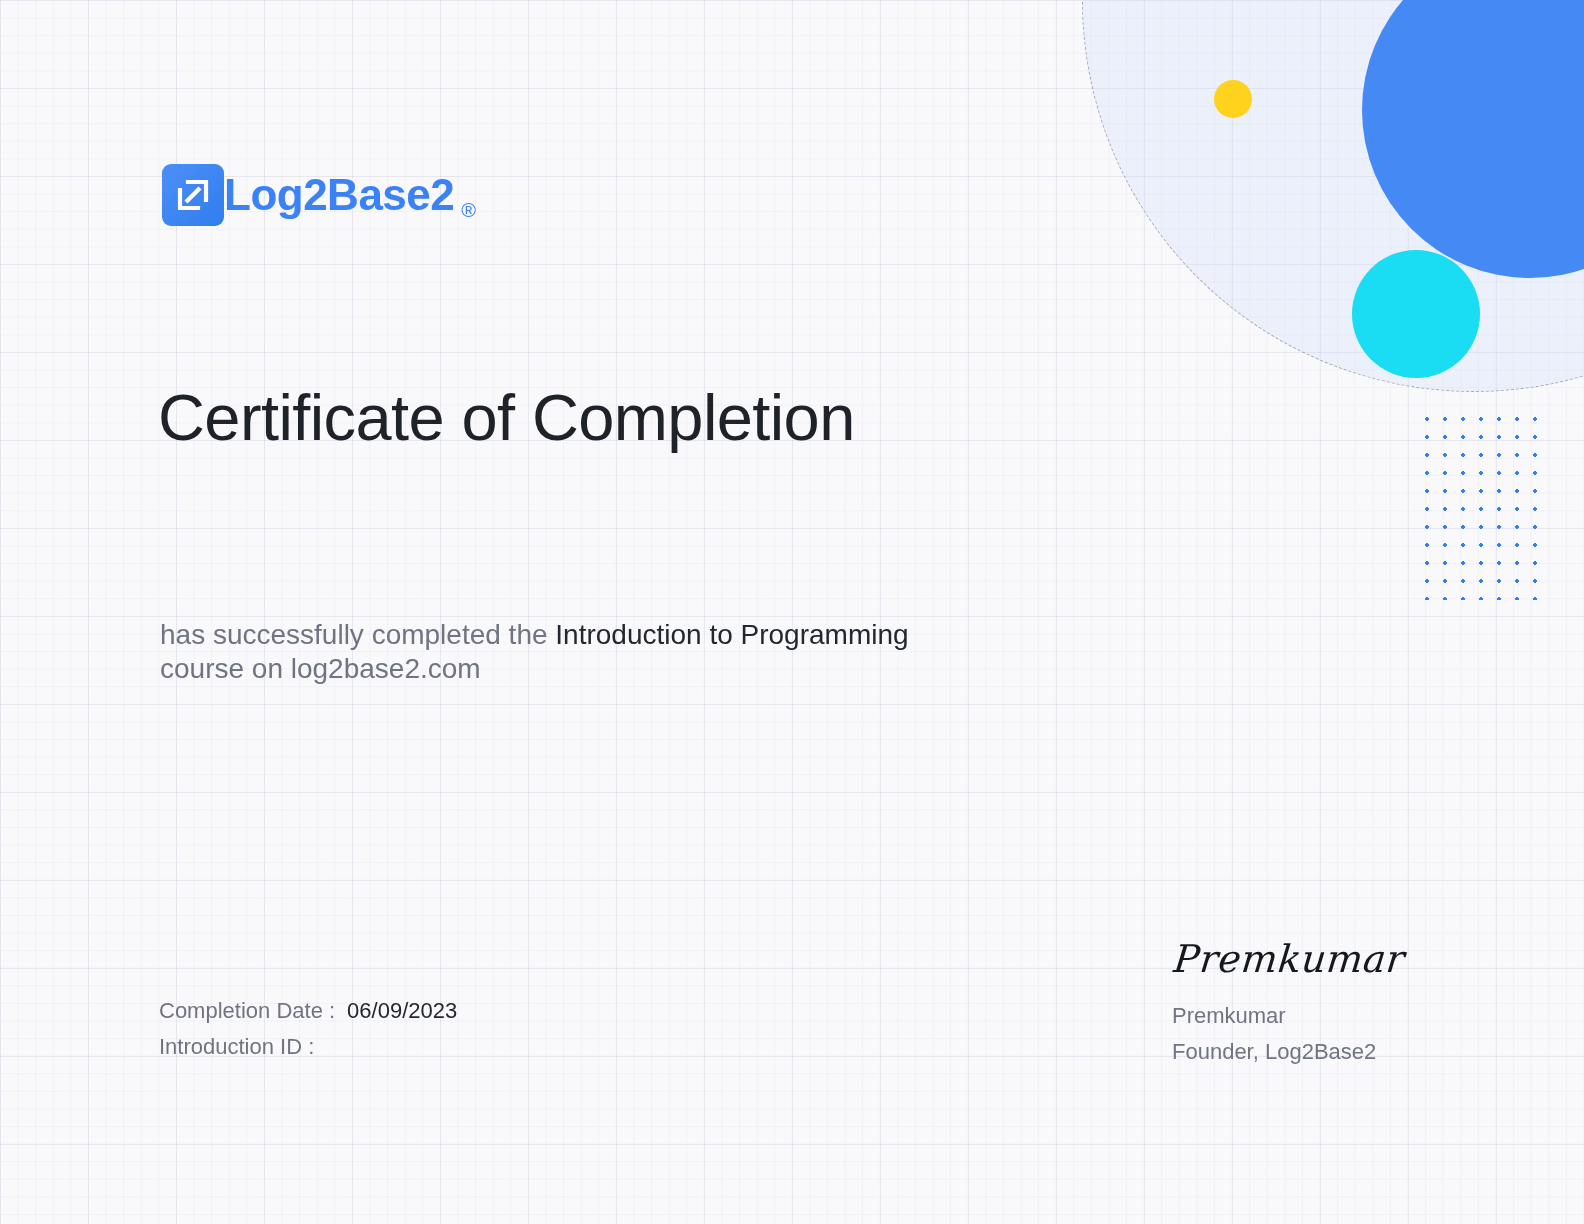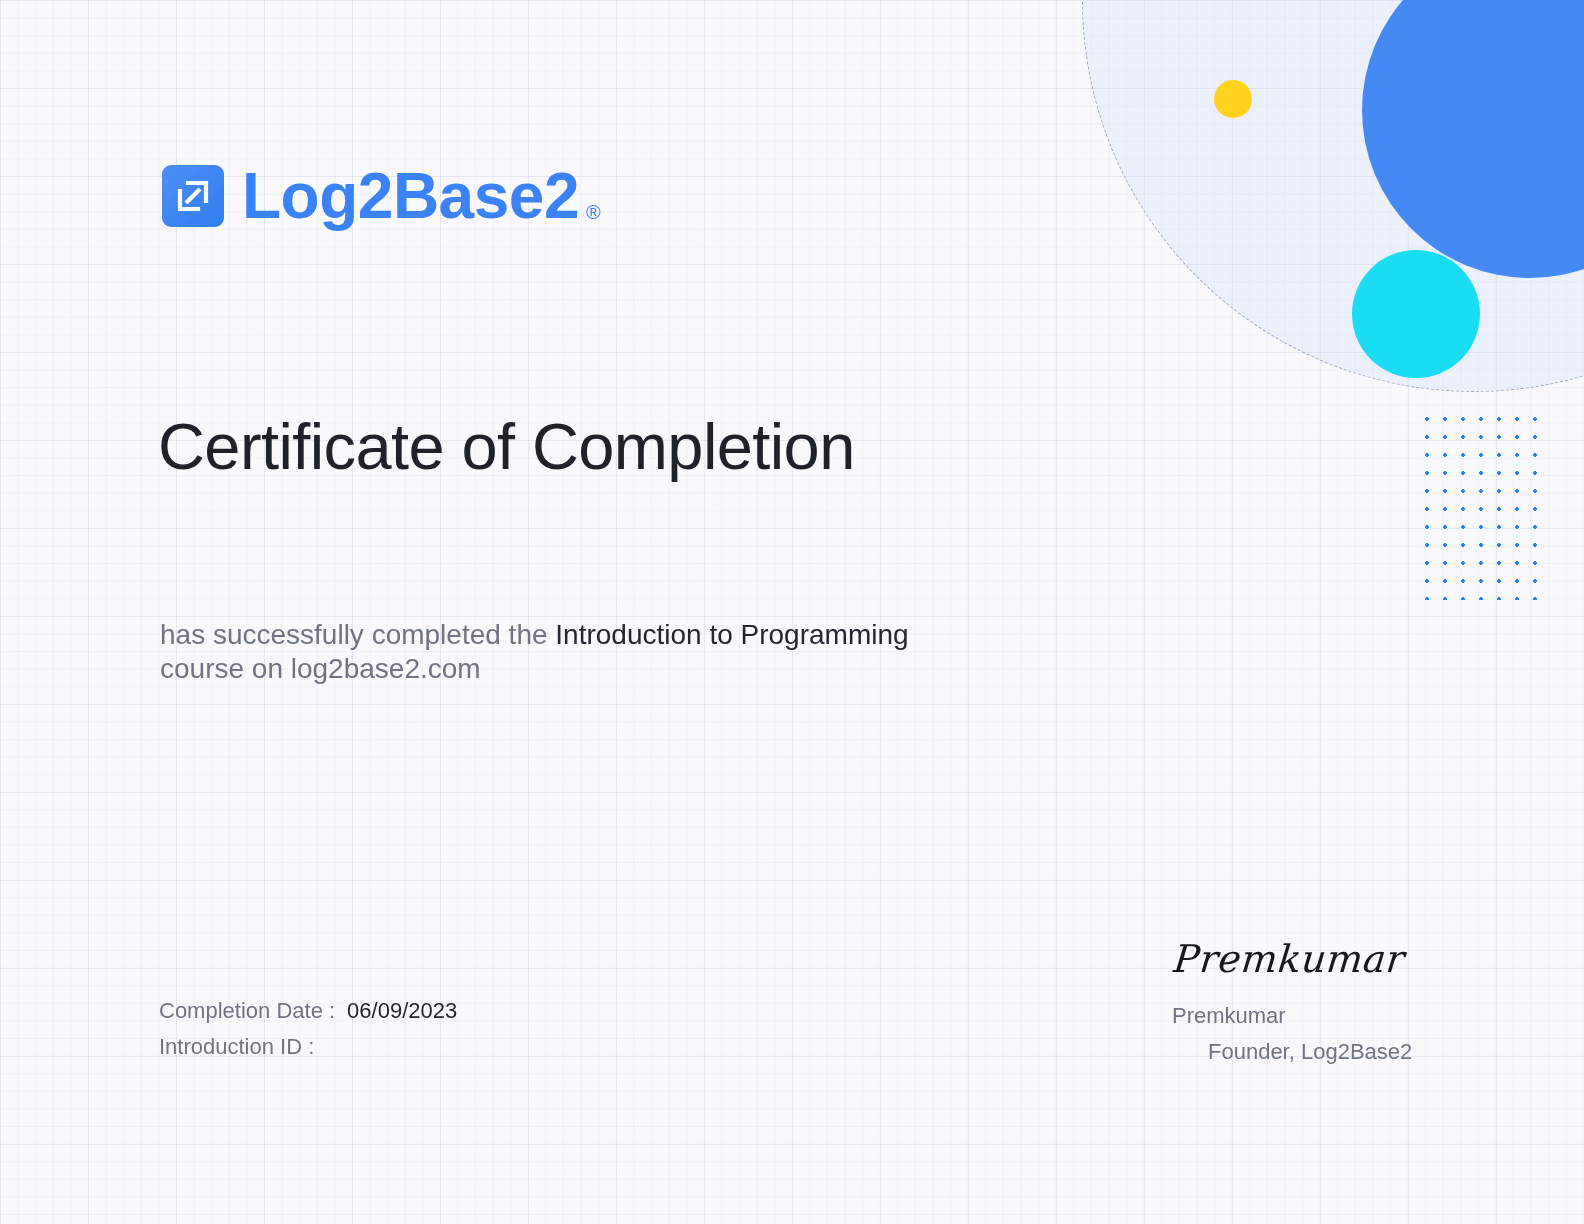--- a/index.html
+++ b/index.html
@@ -126,22 +126,21 @@
     background: linear-gradient(135deg, #4e8ff8 0%, #2f7ded 100%);
     display: flex;
     align-items: center;
     justify-content: center;
     flex: 0 0 auto;
   }
 
   .logo-mark svg { display: block; }
 
   .logo-word {
-    margin-left: 18px;
-    font-size: 64px;
+    font-size: 44px;
     font-weight: 700;
     letter-spacing: -0.5px;
     color: #3b82f6;
     line-height: 1;
   }
 
   .logo-reg {
     margin-left: 7px;
     font-size: 20px;
     color: #3b82f6;
@@ -154,21 +153,20 @@
   .title {
     position: absolute;
     left: 158px;
     top: 382px;
     font-size: 65px;
     font-weight: 400;
     color: #1f2329;
     letter-spacing: -0.6px;
     line-height: 1.1;
     white-space: nowrap;
-    margin-top: 29px;
   }
 
   .recipient {
     position: absolute;
     left: 160px;
     top: 549px;
     font-size: 36px;
     font-weight: 700;
     color: #1f2329;
     letter-spacing: -0.2px;
@@ -239,21 +237,20 @@
     color: #6f7480;
     line-height: 36px;
     white-space: nowrap;
   }
 
   .sig-role {
     font-size: 22px;
     color: #6f7480;
     line-height: 36px;
     white-space: nowrap;
-    margin-left: 36px;
   }
 </style>
 </head>
 <body>
 
 <div class="certificate">
 
   <div class="grid-bg"></div>
 
   <div class="deco">

